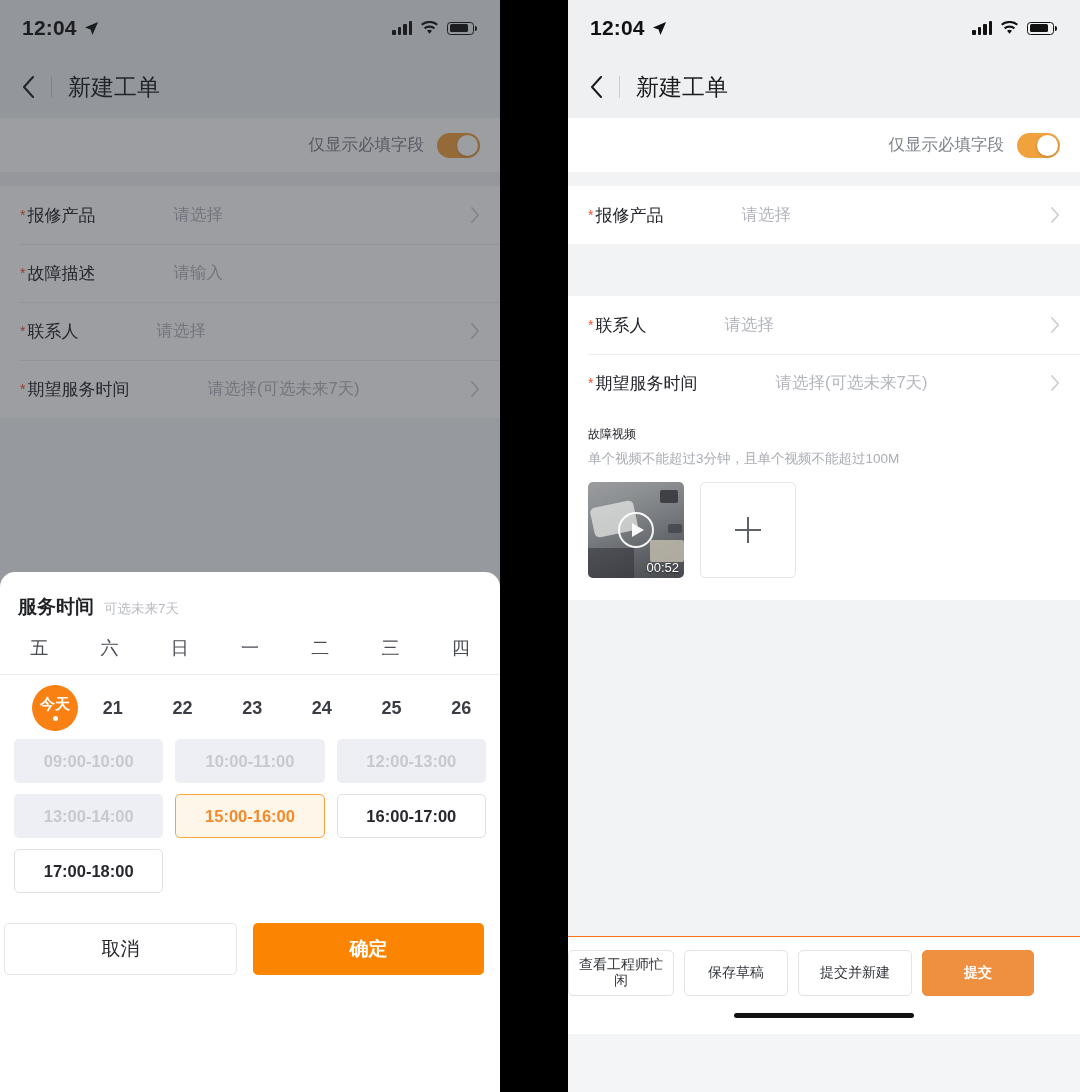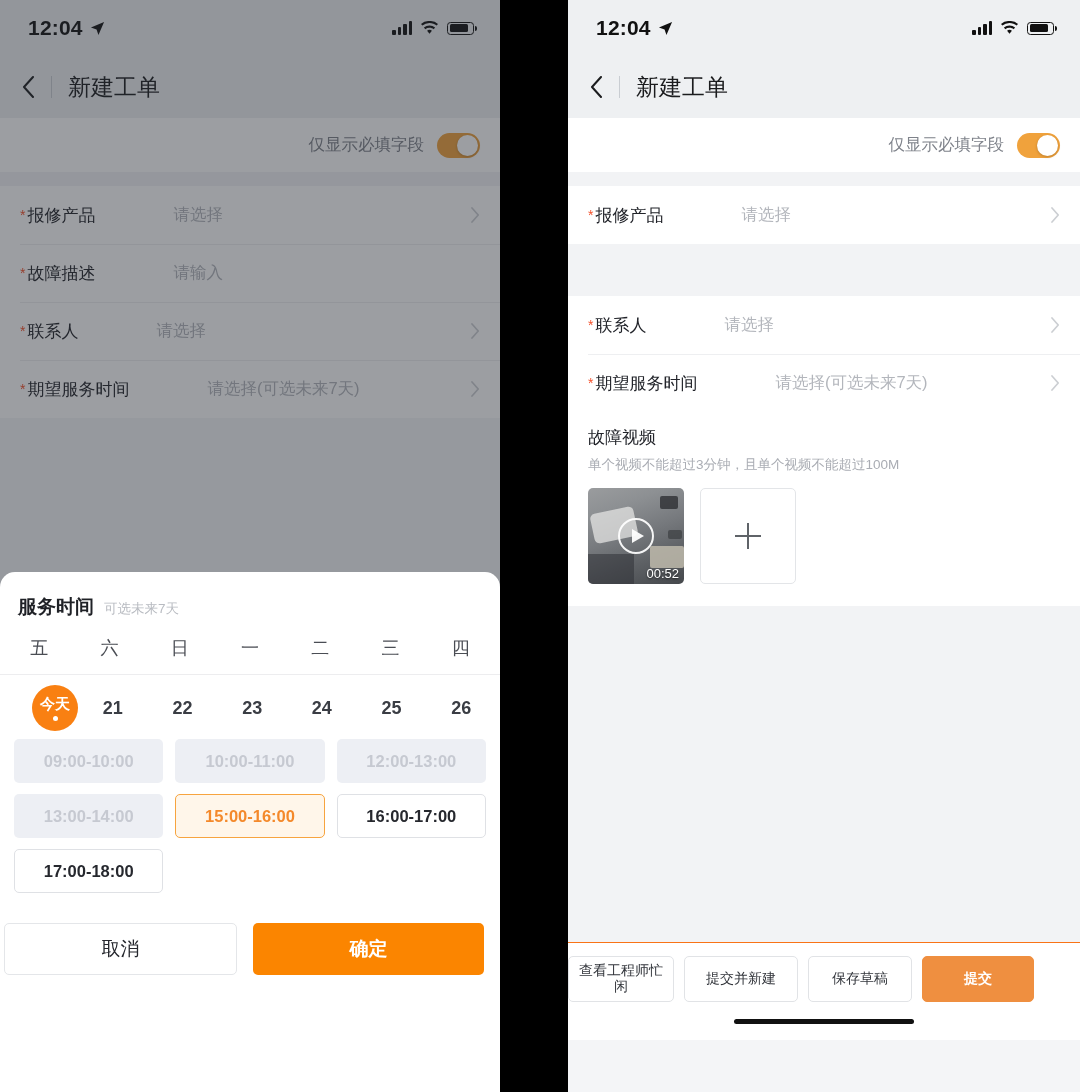--- a/index.html
+++ b/index.html
@@ -15,21 +15,21 @@
   .phone {
     position: absolute; top: 0; height: 1092px;
     background: #f4f5f7; overflow: hidden;
   }
   .phone-left  { left: 0;   width: 500px; }
   .phone-right { left: 568px; width: 512px; }
 
   
   .statusbar {
     height: 56px; display: flex; align-items: center;
-    justify-content: space-between; padding: 0 26px 0 28px;
+    justify-content: space-between; padding: 0 26px 0 22px;
     background: #eef0f2;
     gap: 32px;
   }
   .sb-time {
     font-size: 21px; font-weight: bold; color: #111;
     display: flex; align-items: center; gap: 7px; letter-spacing: .2px;
   }
   .loc-arrow { width: 15px; height: 15px; display: block; }
   .sb-right { display: flex; align-items: center; gap: 8px; }
   .bars { display: flex; align-items: flex-end; gap: 2px; height: 14px; }
@@ -86,21 +86,21 @@
     content: ""; position: absolute; left: 20px; right: 0; top: 0;
     height: 1px; background: #eeeff1;
   }
   .fstar { color: #f4502a; font-size: 14px; margin-right: 2px; line-height: 1; }
   .flabel { font-size: 17px; color: #22242a; font-weight: 500; }
   .fvalue { font-size: 16.5px; color: #b3b6bc; margin-left: 78px; flex: 1; }
   .chev-r { width: 9px; height: 16px; display: block; opacity: .85; }
 
   
   .video-sec { background: #fff; padding: 14px 20px 22px 20px; }
-  .vtitle { font-size: 17px; color: #22242a; font-weight: 500; margin-bottom: 7px; }
+  .vtitle { font-size: 12px; color: #22242a; font-weight: 500; margin-bottom: 7px; }
   .vhint { font-size: 13.5px; color: #a9acb3; margin-bottom: 14px; }
   .vrow { display: flex; gap: 16px; }
   .thumb {
     width: 96px; height: 96px; border-radius: 5px; overflow: hidden;
     position: relative;
     background:
       linear-gradient(160deg,#9a9c9e 0%,#8d9093 22%,#76797d 48%,#5e6165 72%,#45484c 100%);
   }
   .thumb .b1 { position:absolute; left:4px; top:22px; width:44px; height:30px;
                background:rgba(232,232,230,.72); transform: rotate(-12deg); border-radius:5px; }
@@ -455,21 +455,21 @@
           <span class="dur">00:52</span>
         </div>
         <div class="addbox"></div>
       </div>
     </div>
 
     <div class="filler" style="height:336px"></div>
 
     <div class="actionbar" id="actionbar">
         <div class="abtn w1">查看工程师忙闲</div>
+        <div class="abtn w2">保存草稿</div>
         <div class="abtn w3">提交并新建</div>
-        <div class="abtn w2">保存草稿</div>
         <div class="abtn primary">提交</div>
       </div>
     <div class="homebar-wrap">
       <div class="homebar"></div>
     </div>
   </div>
 </div>
 
 </body></html>

